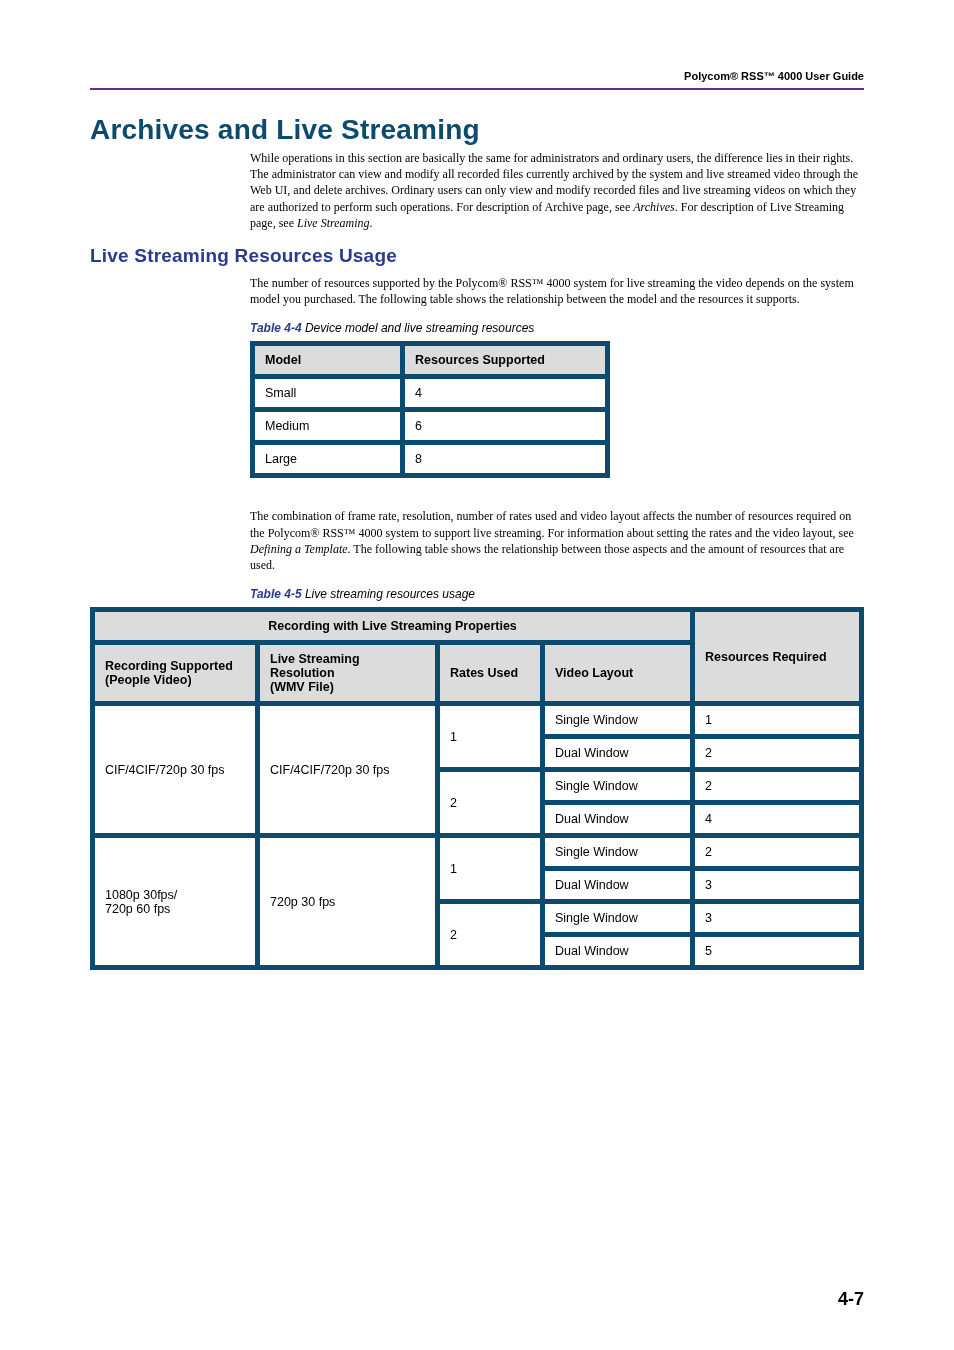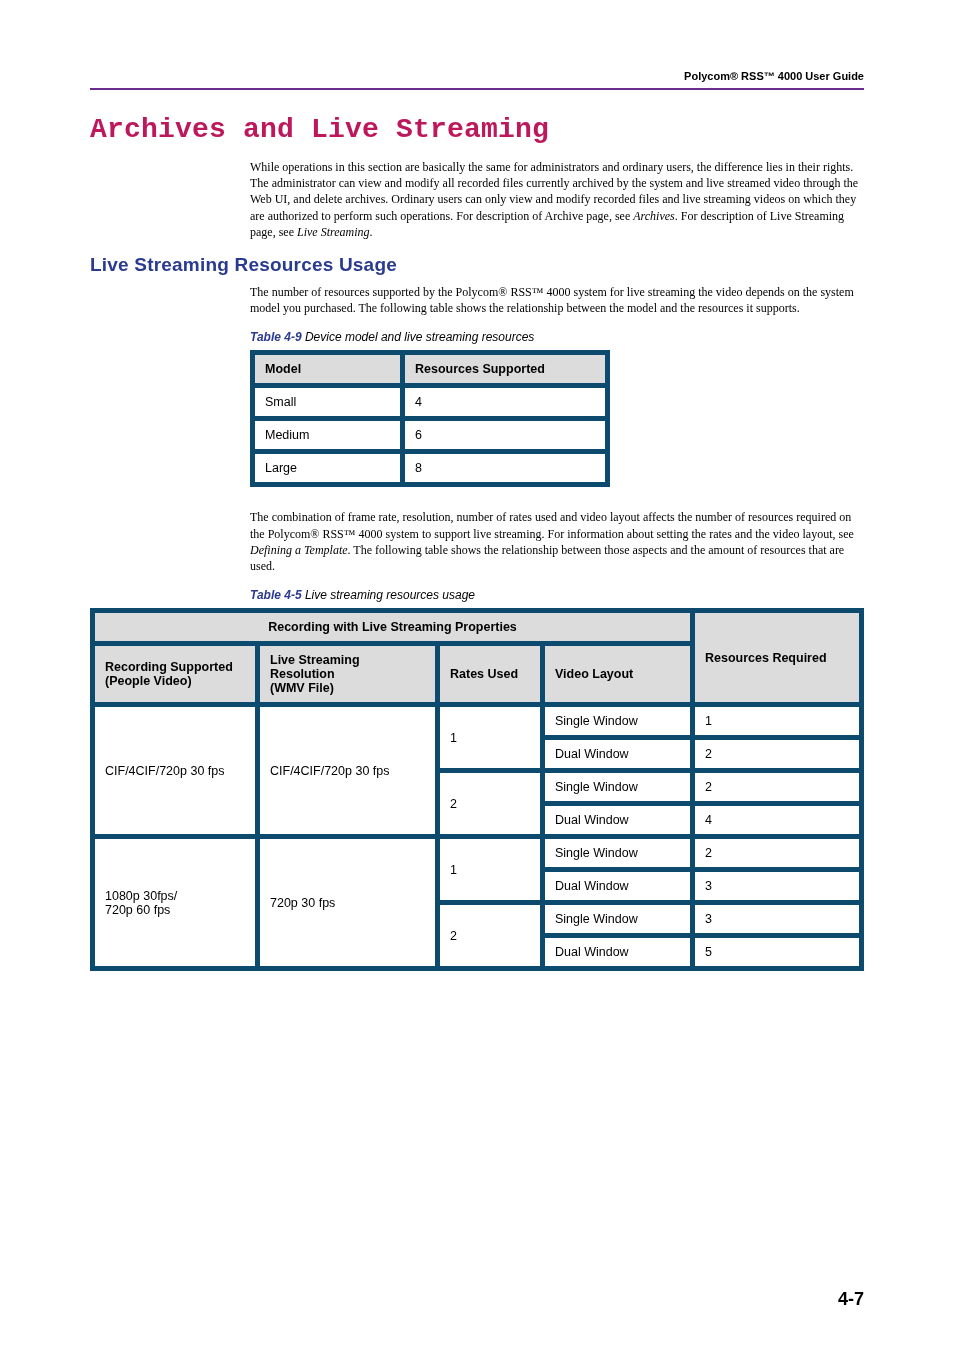--- a/index.html
+++ b/index.html
@@ -32,25 +32,25 @@
   .rule-tick::before {
     content: "";
     position: absolute;
     left: 0;
     top: -2px;
     width: 22px;
     height: 5px;
     background: #6b2b8a;
   }
   h1.section {
-    color: #be185d;
-    font-family: Liberation Mono, monospace;
+    color: #0c4a6e;
+    font-family: Liberation Sans, sans-serif;
     font-weight: 900;
     font-size: 28px;
-    margin: 0 0 14px 0;
+    margin: 0 0 4px 0;
     letter-spacing: 0.2px;
   }
   .body-indent {
     margin-left: 160px;
   }
   p.body {
     font-family: Liberation Serif, serif;
     font-size: 12px;
     line-height: 1.35;
     margin: 0 0 14px 0;
@@ -131,21 +131,21 @@
       <span>While operations in this section are basically the same for administrators and ordinary users, the difference lies in their rights. The administrator can view and modify all recorded files currently archived by the system and live streamed video through the Web UI, and delete archives. Ordinary users can only view and modify recorded files and live streaming videos on which they are authorized to perform such operations. For description of Archive page, see </span><span class="ital">Archives</span><span>. For description of Live Streaming page, see </span><span class="ital">Live Streaming</span><span>.</span>
     </p>
   </div>
 
   <h2 class="subhead">Live Streaming Resources Usage</h2>
 
   <div class="body-indent">
     <p class="body">The number of resources supported by the Polycom® RSS™ 4000 system for live streaming the video depends on the system model you purchased. The following table shows the relationship between the model and the resources it supports.</p>
 
     <div class="tcaption">
-      <span class="lead">Table 4-9</span><span class="rest"> Device model and live streaming resources</span>
+      <span class="lead">Table 4-4</span><span class="rest"> Device model and live streaming resources</span>
     </div>
 
     <table class="t t-small">
       <tbody>
           <tr>
         <th>Model</th>
         <th>Resources Supported</th>
       </tr>
       <tr>
         <td>Small</td>
@@ -155,21 +155,21 @@
         <td>Medium</td>
         <td>6</td>
       </tr>
       <tr>
         <td>Large</td>
         <td>8</td>
       </tr>
     </tbody>
       </table>
 
-    <p class="body" style="margin-top:22px;">
+    <p class="body" style="margin-top:30px;">
       <span>The combination of frame rate, resolution, number of rates used and video layout affects the number of resources required on the Polycom® RSS™ 4000 system to support live streaming. For information about setting the rates and the video layout, see </span><span class="ital">Defining a Template</span><span>. The following table shows the relationship between those aspects and the amount of resources that are used.</span>
     </p>
 
     <div class="tcaption">
       <span class="lead">Table 4-5</span><span class="rest"> Live streaming resources usage</span>
     </div>
   </div>
 
   <table class="t t-wide">
     <tbody>

